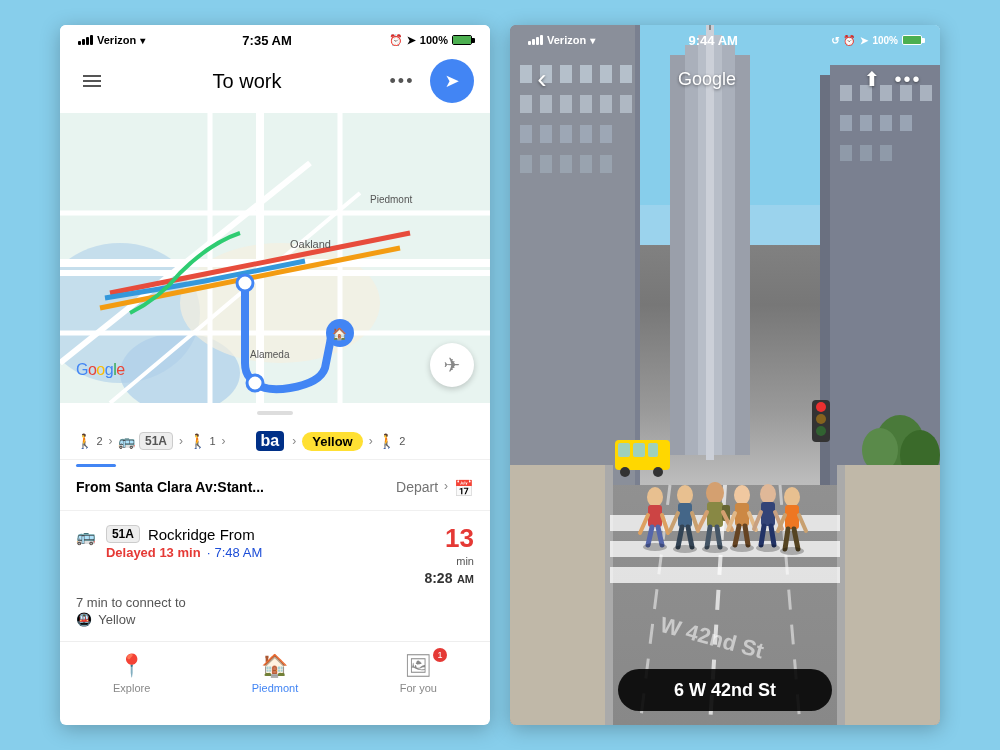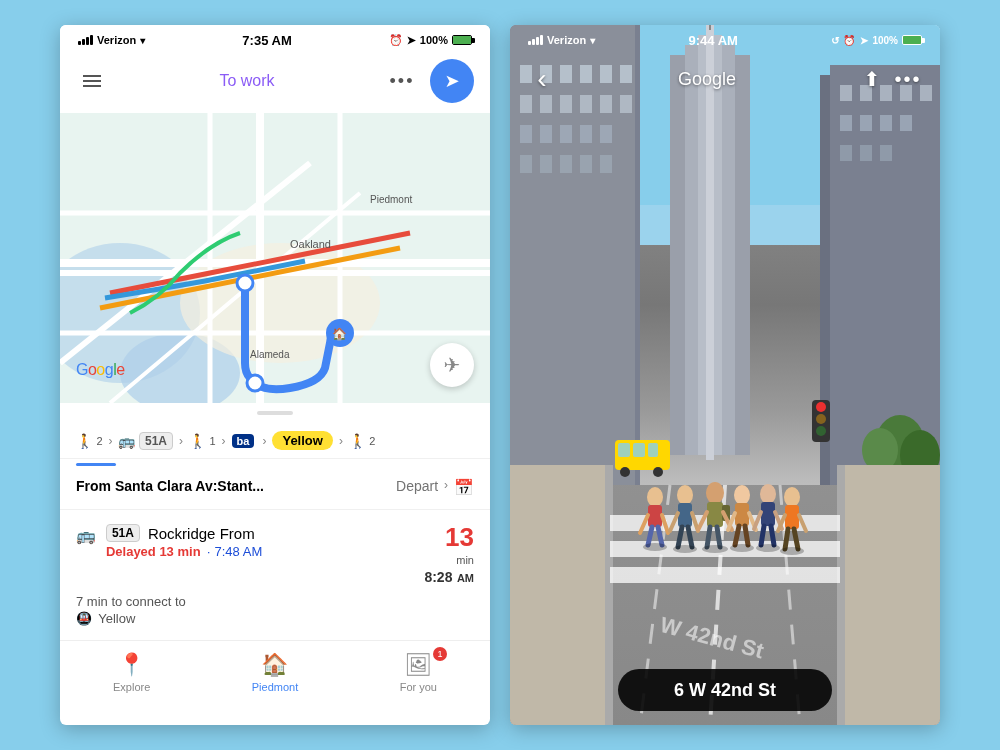--- a/index.html
+++ b/index.html
@@ -81,23 +81,23 @@
 
     
     .left-header {
       display: flex;
       align-items: center;
       justify-content: space-between;
       padding: 6px 16px 10px;
       background: #fff;
     }
     .header-title {
-      font-size: 16px;
+      font-size: 20px;
       font-weight: 500;
-      color: #8b5cf6;
+      color: #000000;
     }
     .header-icons {
       display: flex; gap: 12px; align-items: center;
     }
     .icon-btn {
       width: 32px; height: 32px;
       display: flex; align-items: center; justify-content: center;
       cursor: pointer;
     }
     .nav-directions-btn {
@@ -159,23 +159,24 @@
       border-radius: 4px;
       padding: 1px 5px;
       font-size: 12px;
       font-weight: 600;
     }
     .bart-badge {
       background: #003087;
       color: #fff;
       border-radius: 4px;
       padding: 1px 5px;
-      font-size: 11px;
+      font-size: 16px;
       font-weight: 700;
       margin-right: 2px;
+      margin-left: 24px;
     }
     .yellow-badge {
       background: #FFE033;
       border-radius: 12px;
       padding: 2px 10px;
       font-size: 13px;
       font-weight: 600;
       color: #000;
     }
     .chevron-right {

